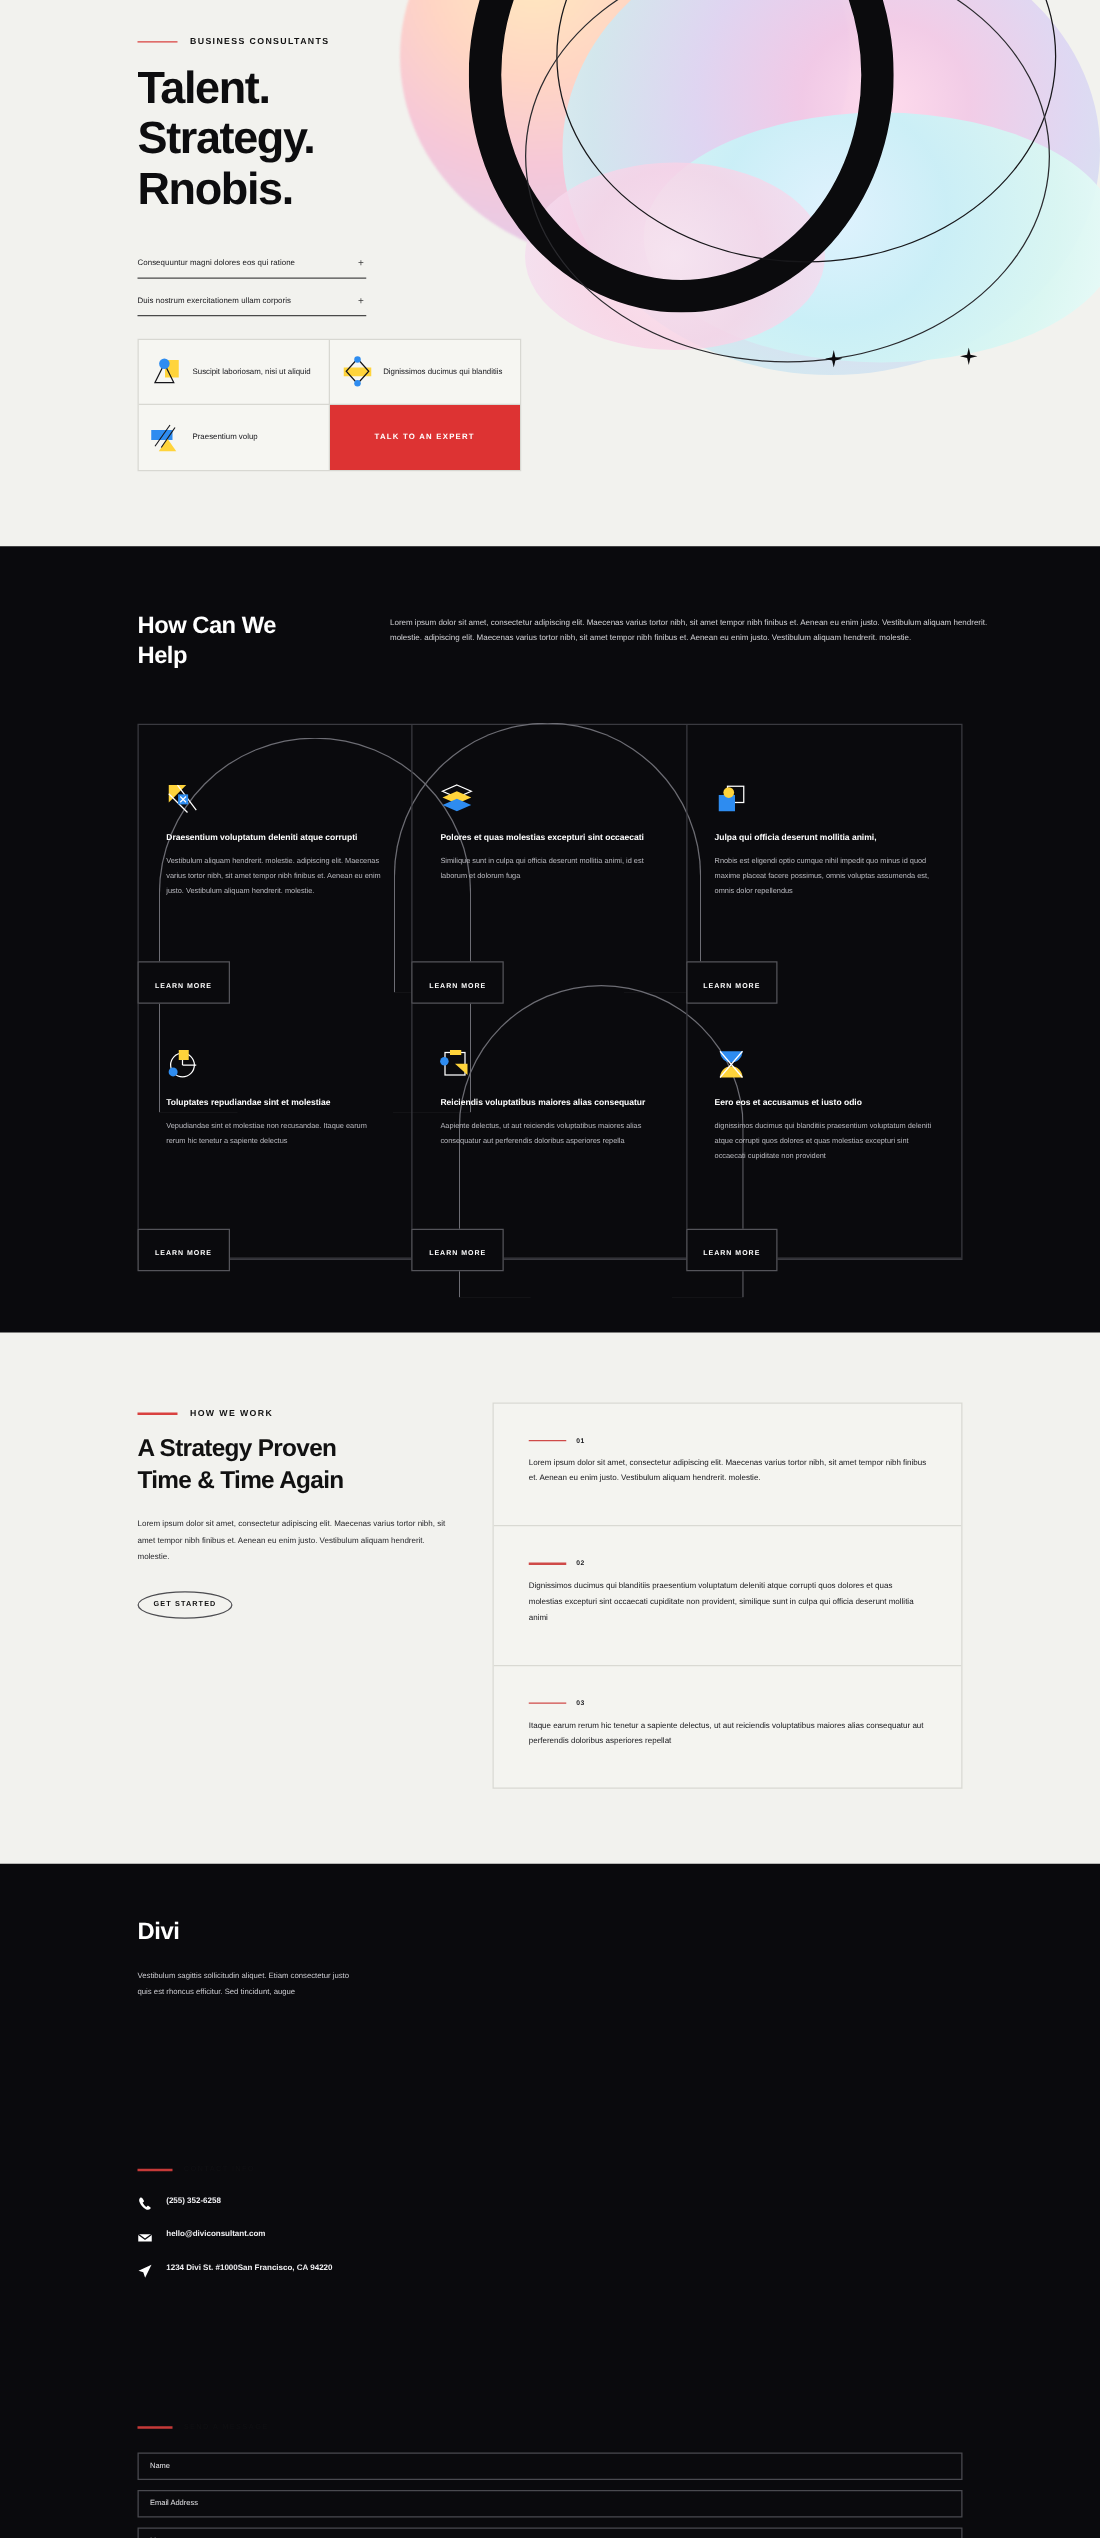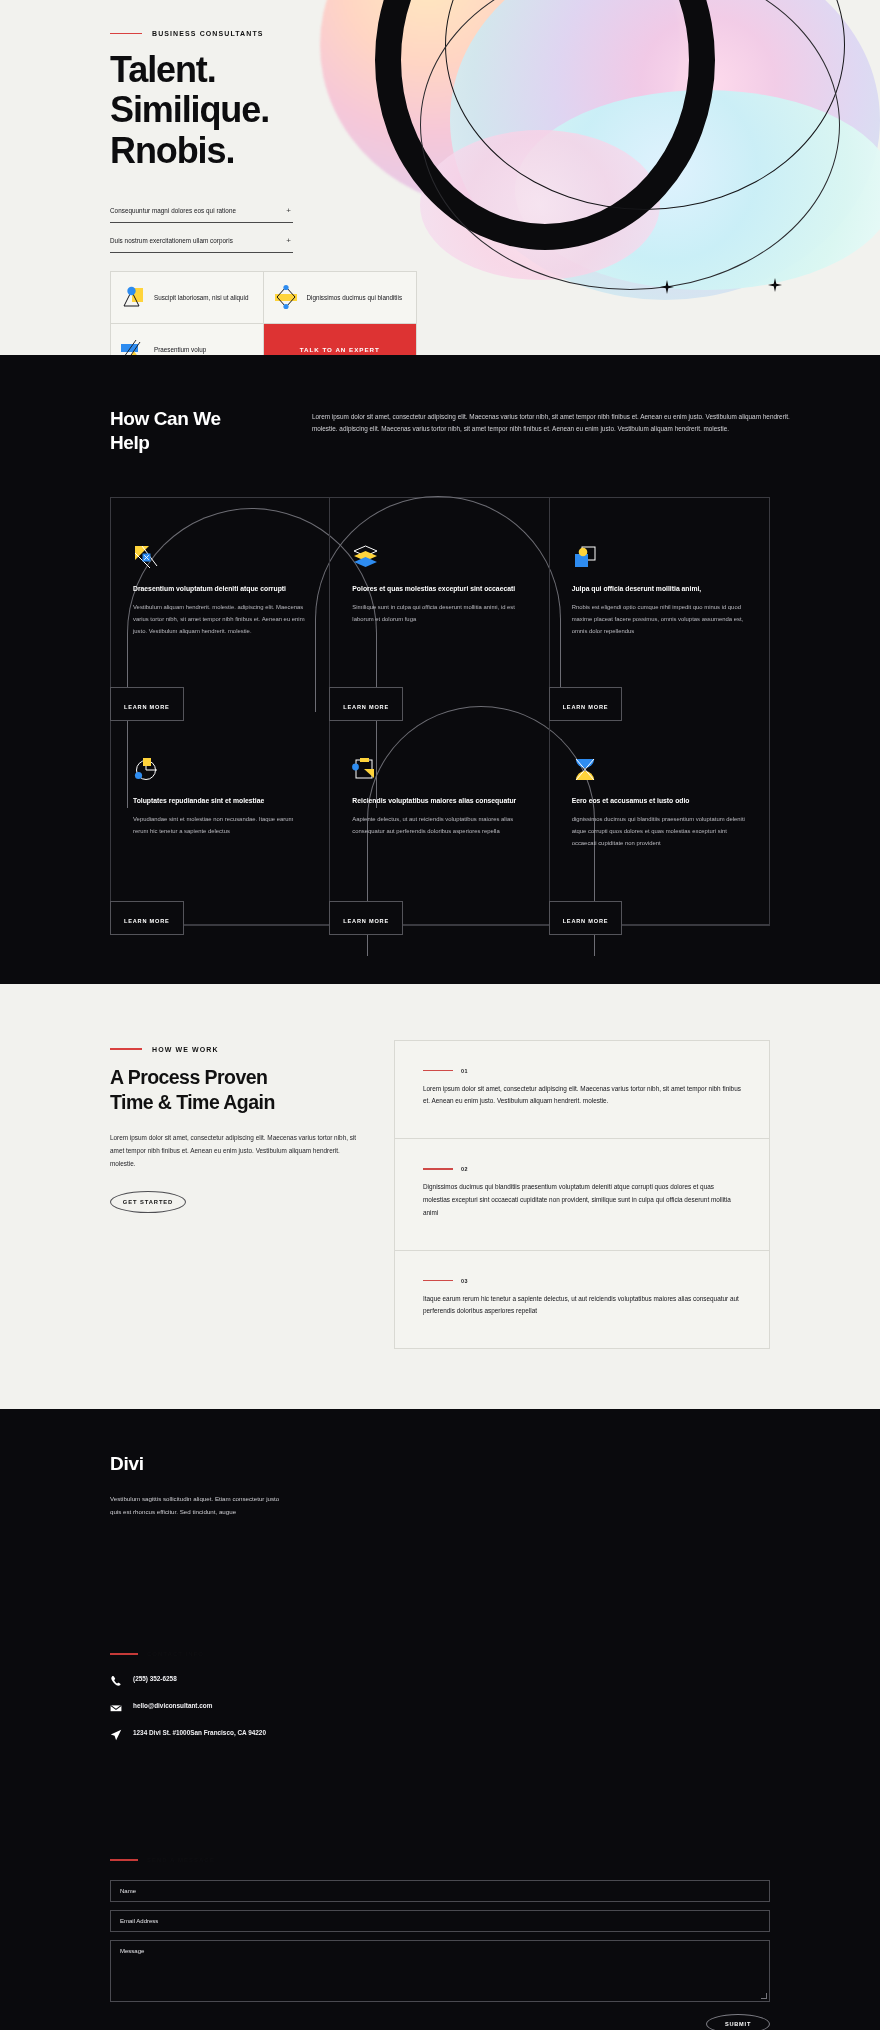--- a/index.html
+++ b/index.html
@@ -8,21 +8,21 @@
     background: #f2f2ee;
     font-family: "Liberation Sans", sans-serif;
     -webkit-font-smoothing: antialiased;
   }
   body { width: 880px; overflow-x: hidden; }
 
   
   .hero {
     position: relative;
     background: #f2f2ee;
-    height: 355px;
+    height: 437px;
     overflow: hidden;
   }
   .hero-art {
     position: absolute;
     right: 0; top: 0;
     width: 580px; height: 355px;
     overflow: hidden;
     pointer-events: none;
   }
   .blob-a {
@@ -331,21 +331,21 @@
   </div>
 
   <div class="hero-left">
     <div class="eyebrow">
       <span class="eyebrow-line"></span>
       <span class="eyebrow-text">BUSINESS CONSULTANTS</span>
     </div>
 
     <h1 class="hero-title">
       <span>Talent.</span><br>
-      <span>Similique.</span><br>
+      <span>Strategy.</span><br>
       <span>Rnobis.</span>
     </h1>
 
     <div class="accordion">
       <div class="acc-item">
         <span class="acc-label">Consequuntur magni dolores eos qui ratione</span>
         <span class="acc-plus">+</span>
       </div>
       <div class="acc-item">
         <span class="acc-label">Duis nostrum exercitationem ullam corporis</span>
@@ -507,21 +507,21 @@
   </div>
 </section>
 
 <section class="process">
   <div class="proc-left">
     <div class="eyebrow">
       <span class="eyebrow-line"></span>
       <span class="eyebrow-text">HOW WE WORK</span>
     </div>
     <h2 class="proc-title">
-      <span>A Process Proven</span><br>
+      <span>A Strategy Proven</span><br>
       <span>Time &amp; Time Again</span>
     </h2>
     <p class="proc-blurb">Lorem ipsum dolor sit amet, consectetur adipiscing elit. Maecenas varius tortor nibh, sit amet tempor nibh finibus et. Aenean eu enim justo. Vestibulum aliquam hendrerit. molestie.</p>
     <div class="pill">
       <span class="pill-label">GET STARTED</span>
     </div>
   </div>
 
   <div class="steps">
     <div class="step">

